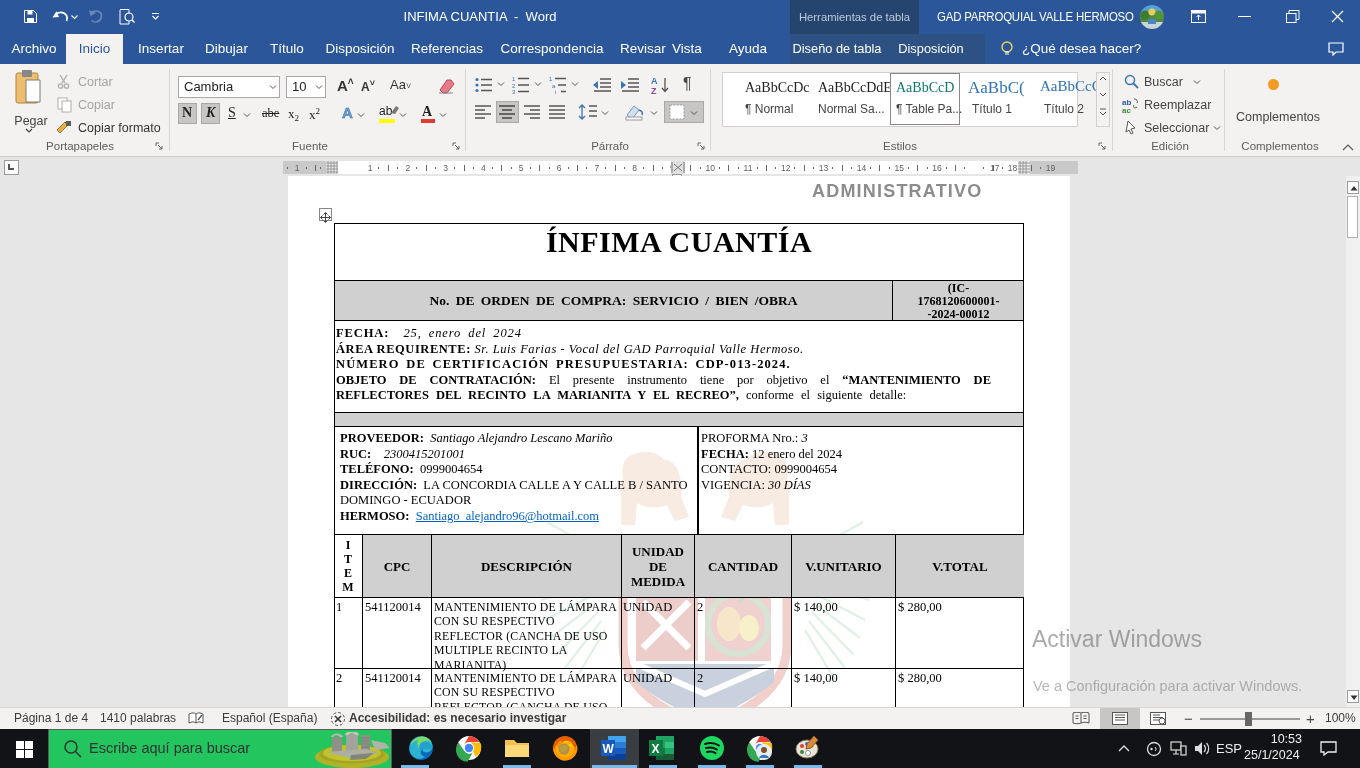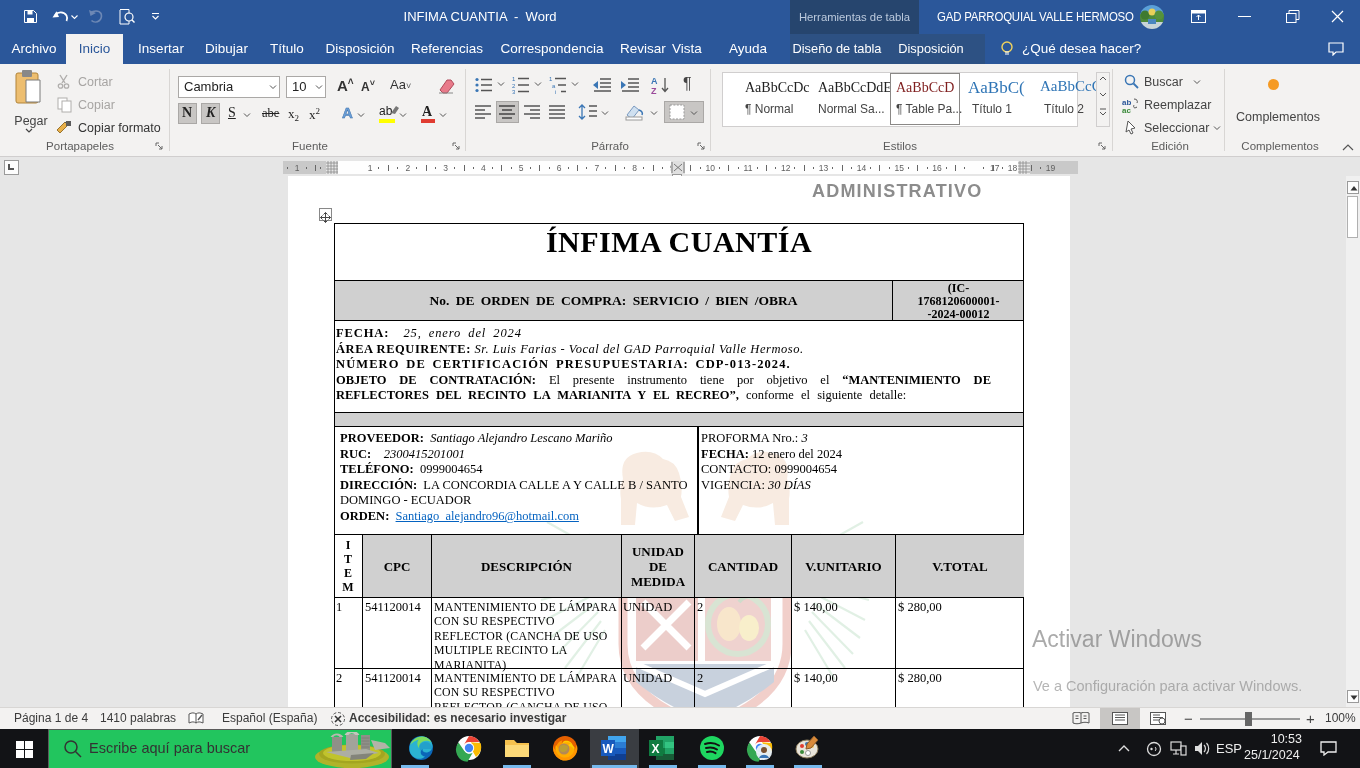--- a/index.html
+++ b/index.html
@@ -307,21 +307,21 @@
         <path d="M1 1 h3 M1 1 v3 M3 3 l4 4 M7 4 v3 h-3" stroke="#666" fill="none"></path>
       </svg>
     <div class="gsep" style="left:710px;"></div>
 
     <div class="abs" style="left:722px;top:8px;width:356px;height:55px;background:#fff;border:1px solid #d0cece;"></div>
     <div class="abs" style="left:745px;top:16px;font-size:14px;color:#222;font-family:'Liberation Serif',serif;">AaBbCcDc</div>
     <div class="abs" style="left:745px;top:38px;font-size:12px;color:#444;">¶ Normal</div>
     <div class="abs" style="left:818px;top:16px;font-size:14px;color:#222;font-family:'Liberation Serif',serif;">AaBbCcDdE</div>
     <div class="abs" style="left:818px;top:38px;font-size:12px;color:#444;">Normal Sa...</div>
     <div class="abs" style="left:890px;top:9px;width:70px;height:52px;border:1.5px solid #8a8886;background:#fff;"></div>
-    <div class="abs" style="left:896px;top:16px;font-size:14px;color:#7f1d1d;font-family:'Liberation Serif',serif;text-align:center;">AaBbCcD</div>
+    <div class="abs" style="left:896px;top:16px;font-size:14px;color:#0f766e;font-family:'Liberation Serif',serif;text-align:center;">AaBbCcD</div>
     <div class="abs" style="left:896px;top:38px;font-size:12px;color:#444;">¶ Table Pa...</div>
     <div class="abs" style="left:968px;top:14px;font-size:17px;color:#2e74b5;font-family:'Liberation Serif',serif;">AaBbC(</div>
     <div class="abs" style="left:972px;top:38px;font-size:12px;color:#444;">Título 1</div>
     <div class="abs" style="left:1040px;top:14px;font-size:15px;color:#2e74b5;font-family:'Liberation Serif',serif;">AaBbCcC</div>
     <div class="abs" style="left:1044px;top:38px;font-size:12px;color:#444;">Título 2</div>
     <div class="abs" style="left:1096px;top:8px;width:14px;height:55px;background:#f3f2f1;border:1px solid #d0cece;"></div>
     <svg class="abs" style="left:1099px;top:12px" width="8" height="6" viewBox="0 0 8 6">
         <path d="M1 4 L4 1 L7 4" fill="none" stroke="#555"></path>
       </svg>
     <svg class="abs" style="left:1099px;top:28px" width="8" height="6" viewBox="0 0 8 6">
@@ -534,21 +534,21 @@
 
       <div class="abs cellgray" style="left:334px;top:237px;width:690px;height:14px;border:1.5px solid #000;border-top:none;"></div>
 
       <div class="abs" style="left:334px;top:251px;width:690px;height:108px;border:1.5px solid #000;border-top:none;"></div>
       <div class="abs" style="left:697px;top:251px;width:1.5px;height:108px;background:#000;"></div>
       <div class="abs" style="left:340px;top:255px;width:352px;font-size:12.5px;line-height:15.6px;">
         <div><b>PROVEEDOR:</b>&nbsp; <i>Santiago Alejandro Lescano Mariño</i></div>
         <div><b>RUC:</b>&nbsp;&nbsp;&nbsp; <i>2300415201001</i></div>
         <div><b>TELÉFONO:</b>&nbsp; 0999004654</div>
         <div><b>DIRECCIÓN:</b>&nbsp; LA CONCORDIA CALLE A Y CALLE B / SANTO DOMINGO - ECUADOR</div>
-        <div><b>ORDEN:</b>&nbsp; <a style="color:#0563c1;text-decoration:underline;">Santiago_alejandro96@hotmail.com</a></div>
+        <div><b>HERMOSO:</b>&nbsp; <a style="color:#0563c1;text-decoration:underline;">Santiago_alejandro96@hotmail.com</a></div>
       </div>
       <div class="abs" style="left:701px;top:255px;width:320px;font-size:12.5px;line-height:15.6px;">
         <div>PROFORMA Nro.: <i>3</i></div>
         <div><b>FECHA:</b> 12 enero del 2024</div>
         <div>CONTACTO: 0999004654</div>
         <div>VIGENCIA: <i>30 DÍAS</i></div>
       </div>
 
       <div class="abs" style="left:334px;top:359px;width:690px;height:63px;border:1.5px solid #000;border-top:none;background:#fff;"></div>
       <div class="abs cellgray" style="left:362px;top:359px;width:662px;height:61.5px;"></div>

